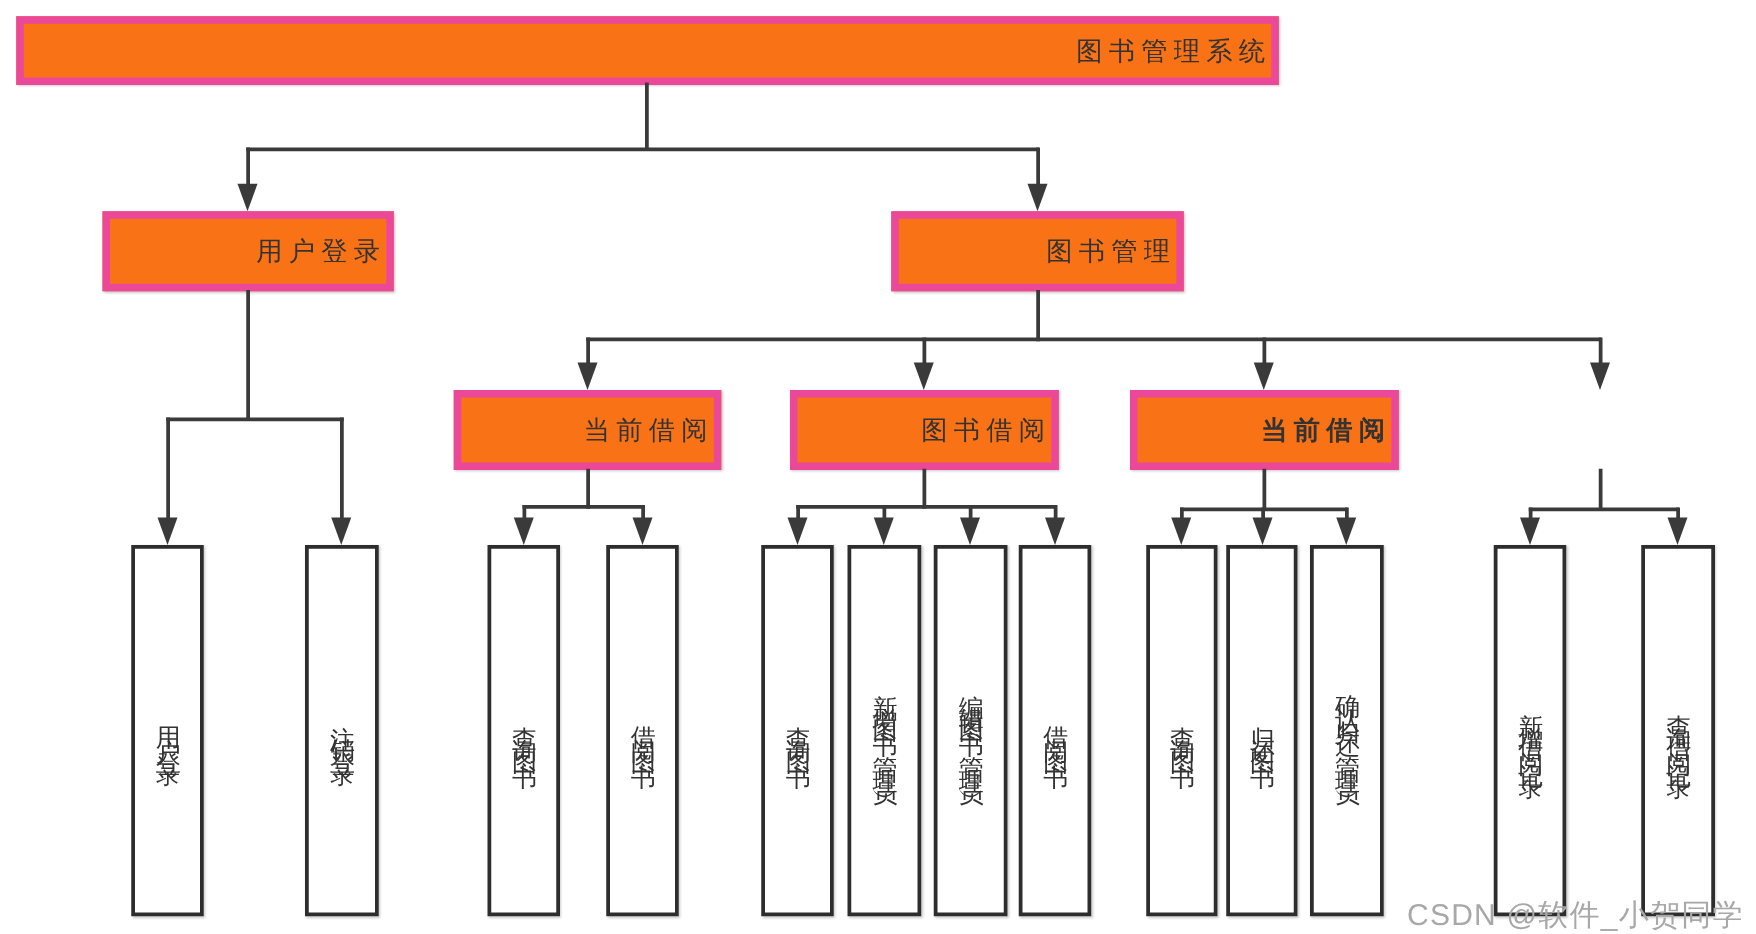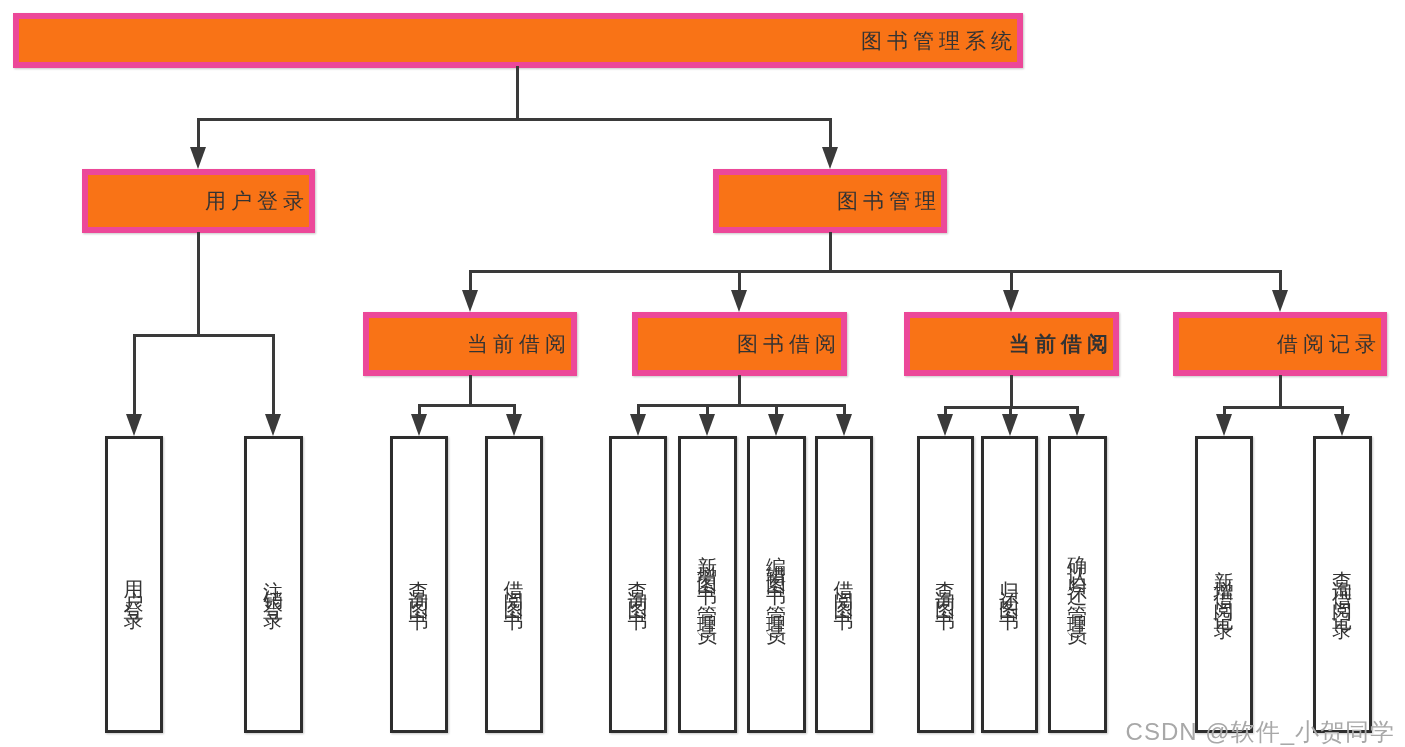--- a/index.html
+++ b/index.html
@@ -49,23 +49,20 @@
   </div>
 
   <div class="hbox" style="left:363px;top:312px;width:214px;height:64px;">
     <span>当前借阅</span>
   </div>
   <div class="hbox" style="left:632px;top:312px;width:215px;height:64px;">
     <span>图书借阅</span>
   </div>
   <div class="hbox" style="left:904px;top:312px;width:215px;height:64px;font-weight:bold;">
     <span>当前借阅</span>
-  </div>
-  <div class="hbox" style="left:1173px;top:312px;width:214px;height:64px;">
-    <span>借阅记录</span>
   </div>
 
   <div class="vbox" style="left:105px;top:436px;width:58px;height:297px;">
     <span>用户登录</span>
   </div>
   <div class="vbox" style="left:244px;top:436px;width:59px;height:297px;">
     <span>注销登录</span>
   </div>
 
   <div class="vbox" style="left:390px;top:436px;width:58px;height:297px;">

